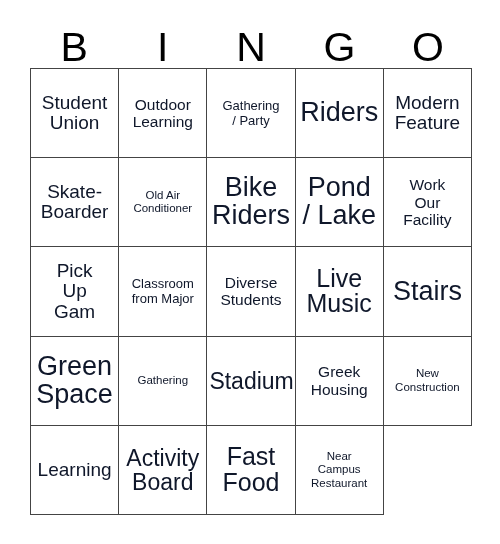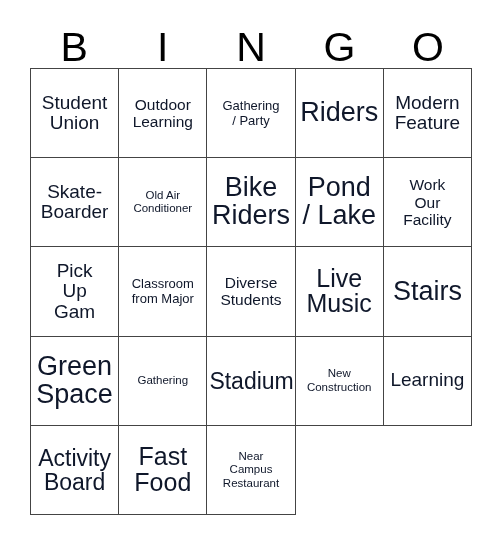--- a/index.html
+++ b/index.html
@@ -163,20 +163,24 @@
     <div class="cell sz-xxl">
         <span class="cell-text">Green
 Space</span>
       </div>
     <div class="cell sz-xs">
         <span class="cell-text">Gathering</span>
       </div>
     <div class="cell sz-xl">
         <span class="cell-text">Stadium</span>
       </div>
+    <div class="cell sz-m">
+        <span class="cell-text">Greek
+Housing</span>
+      </div>
 
     <div class="cell sz-xs">
         <span class="cell-text">New
 Construction</span>
       </div>
     <div class="cell sz-l">
         <span class="cell-text">Learning</span>
       </div>
     <div class="cell sz-xl">
         <span class="cell-text">Activity

